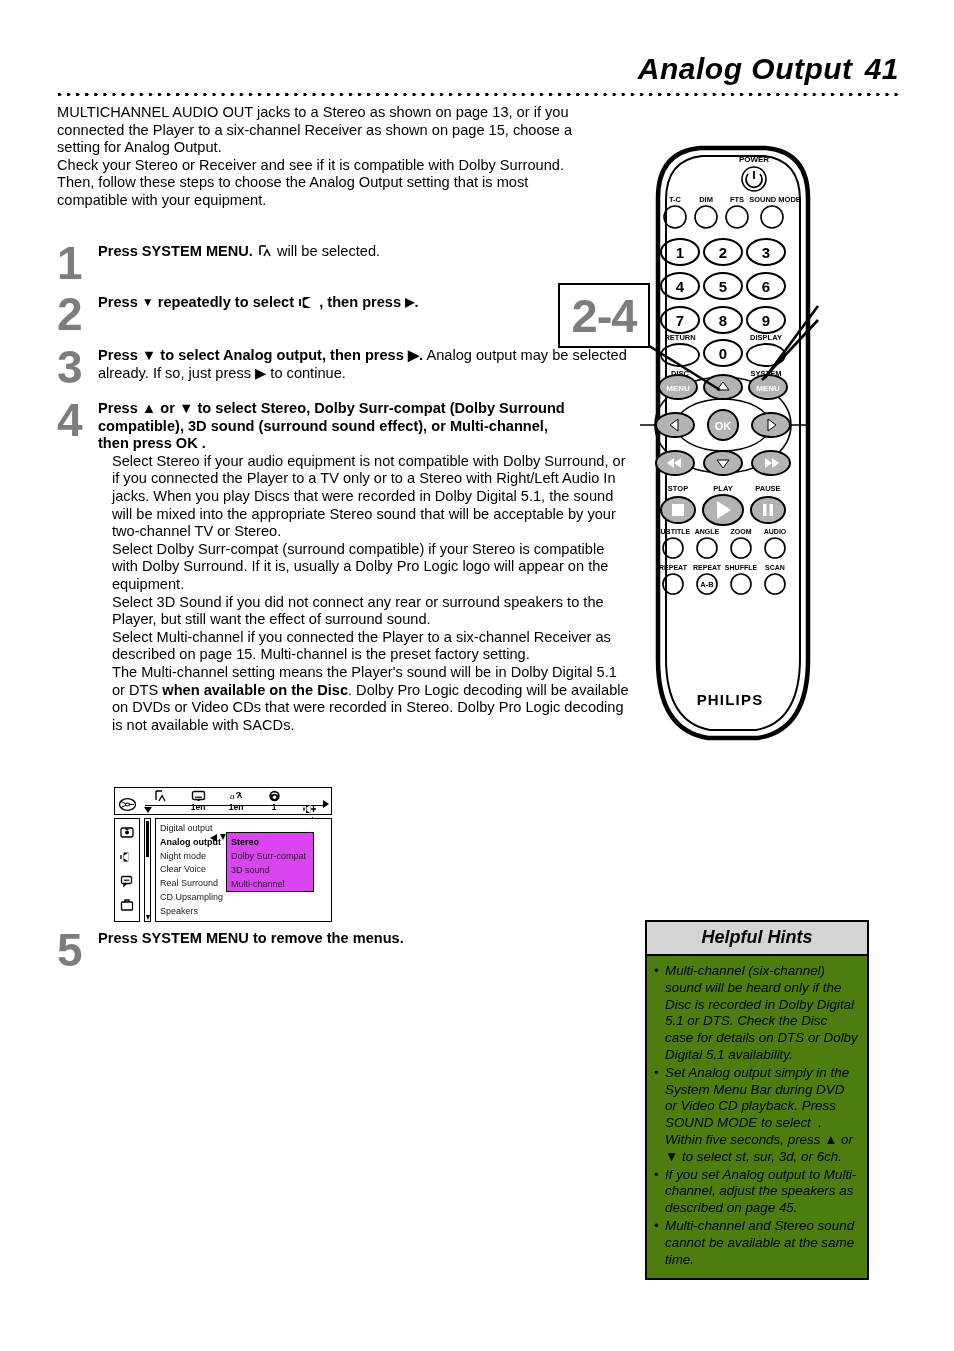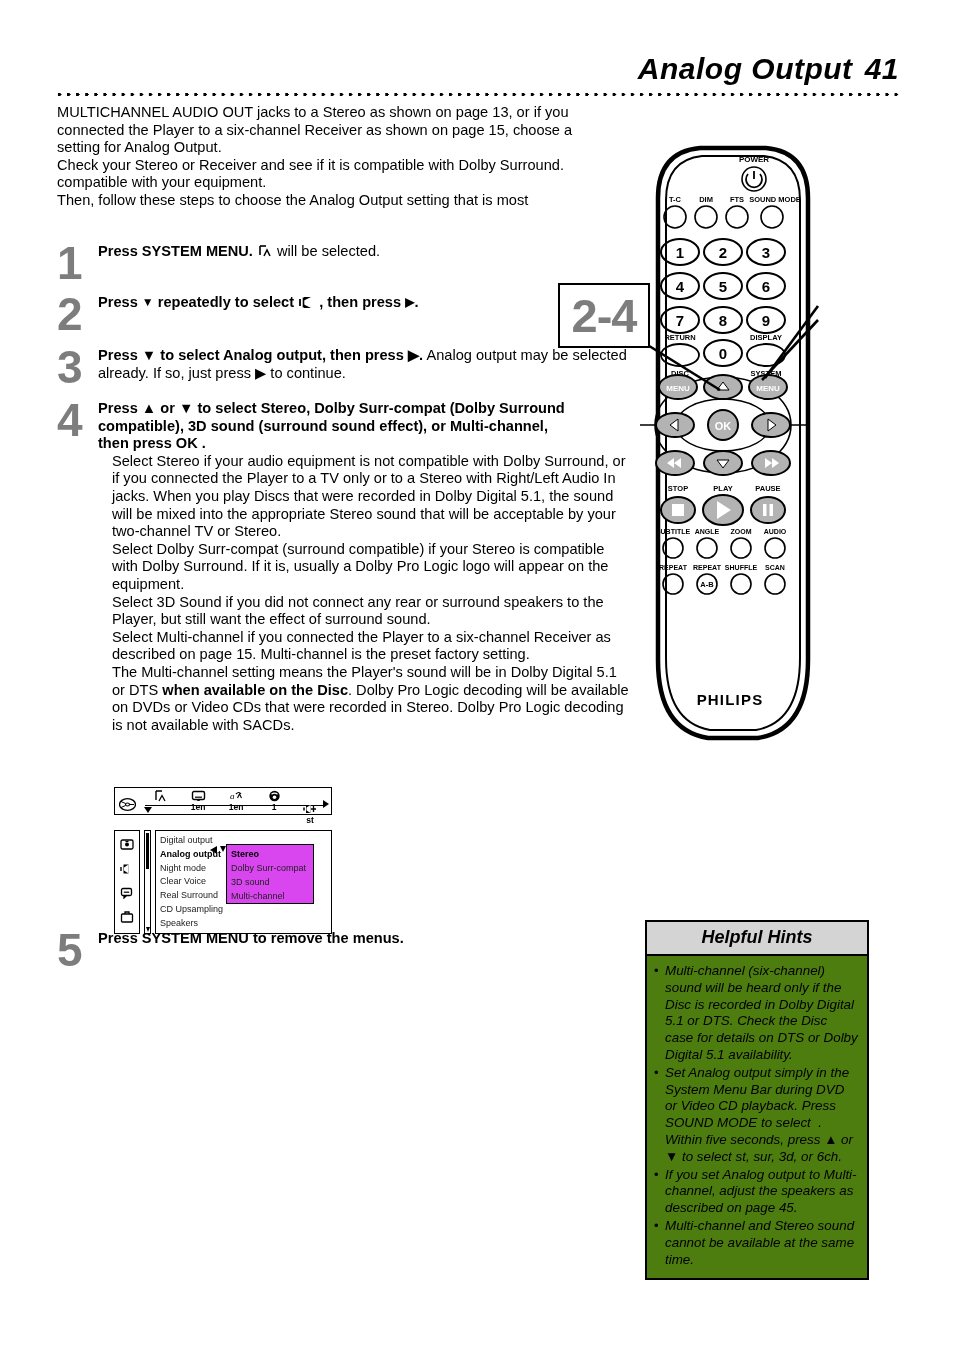--- a/index.html
+++ b/index.html
@@ -59,21 +59,21 @@
   }
   .osd-bar .arrow-d{
     position:absolute;left:29px;top:19px;width:0;height:0;
     border-top:6px solid #000;border-left:4px solid transparent;border-right:4px solid transparent;
   }
   .bar-cell{position:absolute;top:1px;width:46px;text-align:center;}
   .bar-cell .ico{height:13px;display:flex;align-items:center;justify-content:center;}
   .bar-cell .val{font-size:8.5px;line-height:10px;font-weight:bold;}
   .disc-ico{position:absolute;left:4px;top:9px;}
 
-  .osd-body{position:relative;margin-top:15px;height:104px;}
+  .osd-body{position:relative;margin-top:3px;height:104px;}
   .osd-side{
     position:absolute;left:0;top:0;width:26px;height:104px;
     border:1.3px solid #000;box-sizing:border-box;background:#fff;
     display:flex;flex-direction:column;align-items:center;justify-content:space-around;padding:3px 0;
   }
   .osd-sb{
     position:absolute;left:30px;top:0;width:7px;height:104px;
     border:1.3px solid #000;box-sizing:border-box;background:#fff;
   }
   .osd-sb .thumb{position:absolute;left:1px;top:2px;width:3px;height:36px;background:#000;}
@@ -135,22 +135,22 @@
   <div class="title">
     <span>Analog Output</span><span class="pg">41</span>
   </div>
   <div class="dotrule"></div>
 
   <div class="intro">
     <p>MULTICHANNEL AUDIO OUT jacks to a Stereo as shown on page 13, or if you</p>
     <p>connected the Player to a six-channel Receiver as shown on page 15, choose a</p>
     <p>setting for Analog Output.</p>
     <p>Check your Stereo or Receiver and see if it is compatible with Dolby Surround.</p>
+    <p>Then, follow these steps to choose the Analog Output setting that is most</p>
     <p>compatible with your equipment.</p>
-    <p>Then, follow these steps to choose the Analog Output setting that is most</p>
   </div>
 
   <div class="step" style="left:57px;top:243px;width:575px;">
     <div class="stepnum">1</div>
     <div class="stepbody">
       <b>Press SYSTEM MENU.</b>
       <span class="gl">
         <svg width="16" height="16" viewBox="0 0 16 16">
           <path d="M3 3 L3 12" stroke="#000" stroke-width="1.6" fill="none"></path>
           <path d="M3 3 L9 3" stroke="#000" stroke-width="1.6" fill="none"></path>

